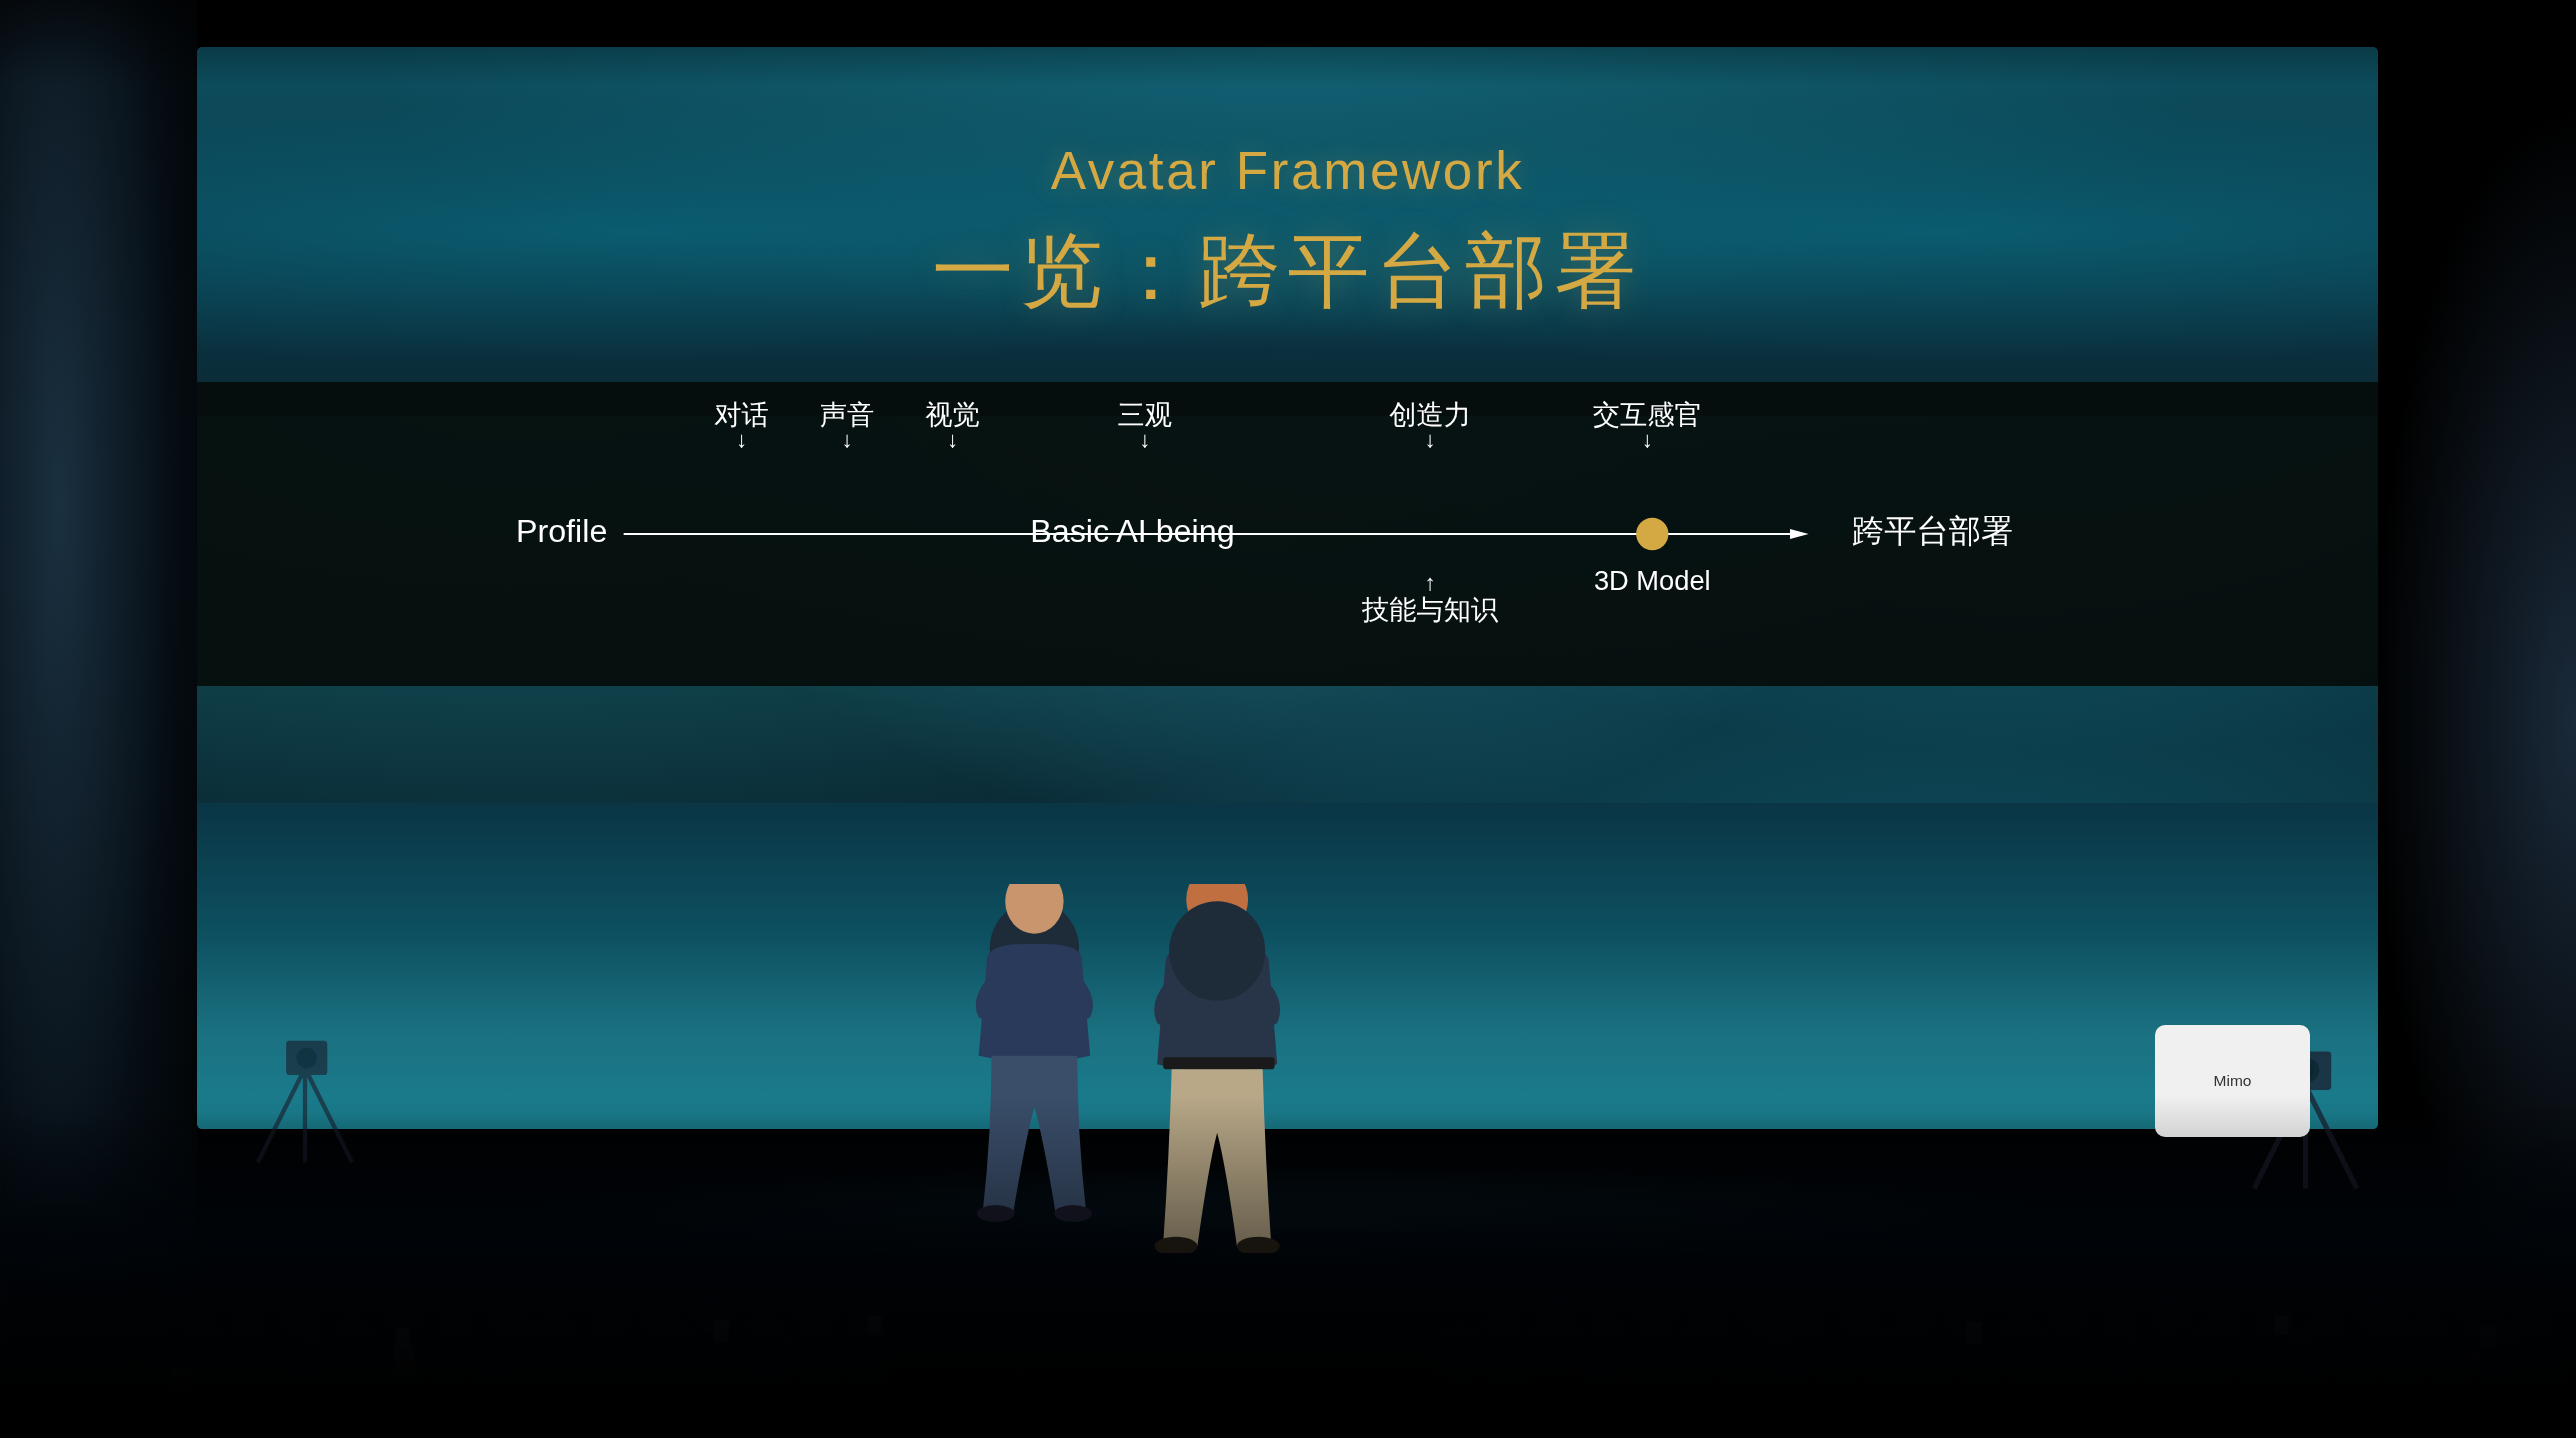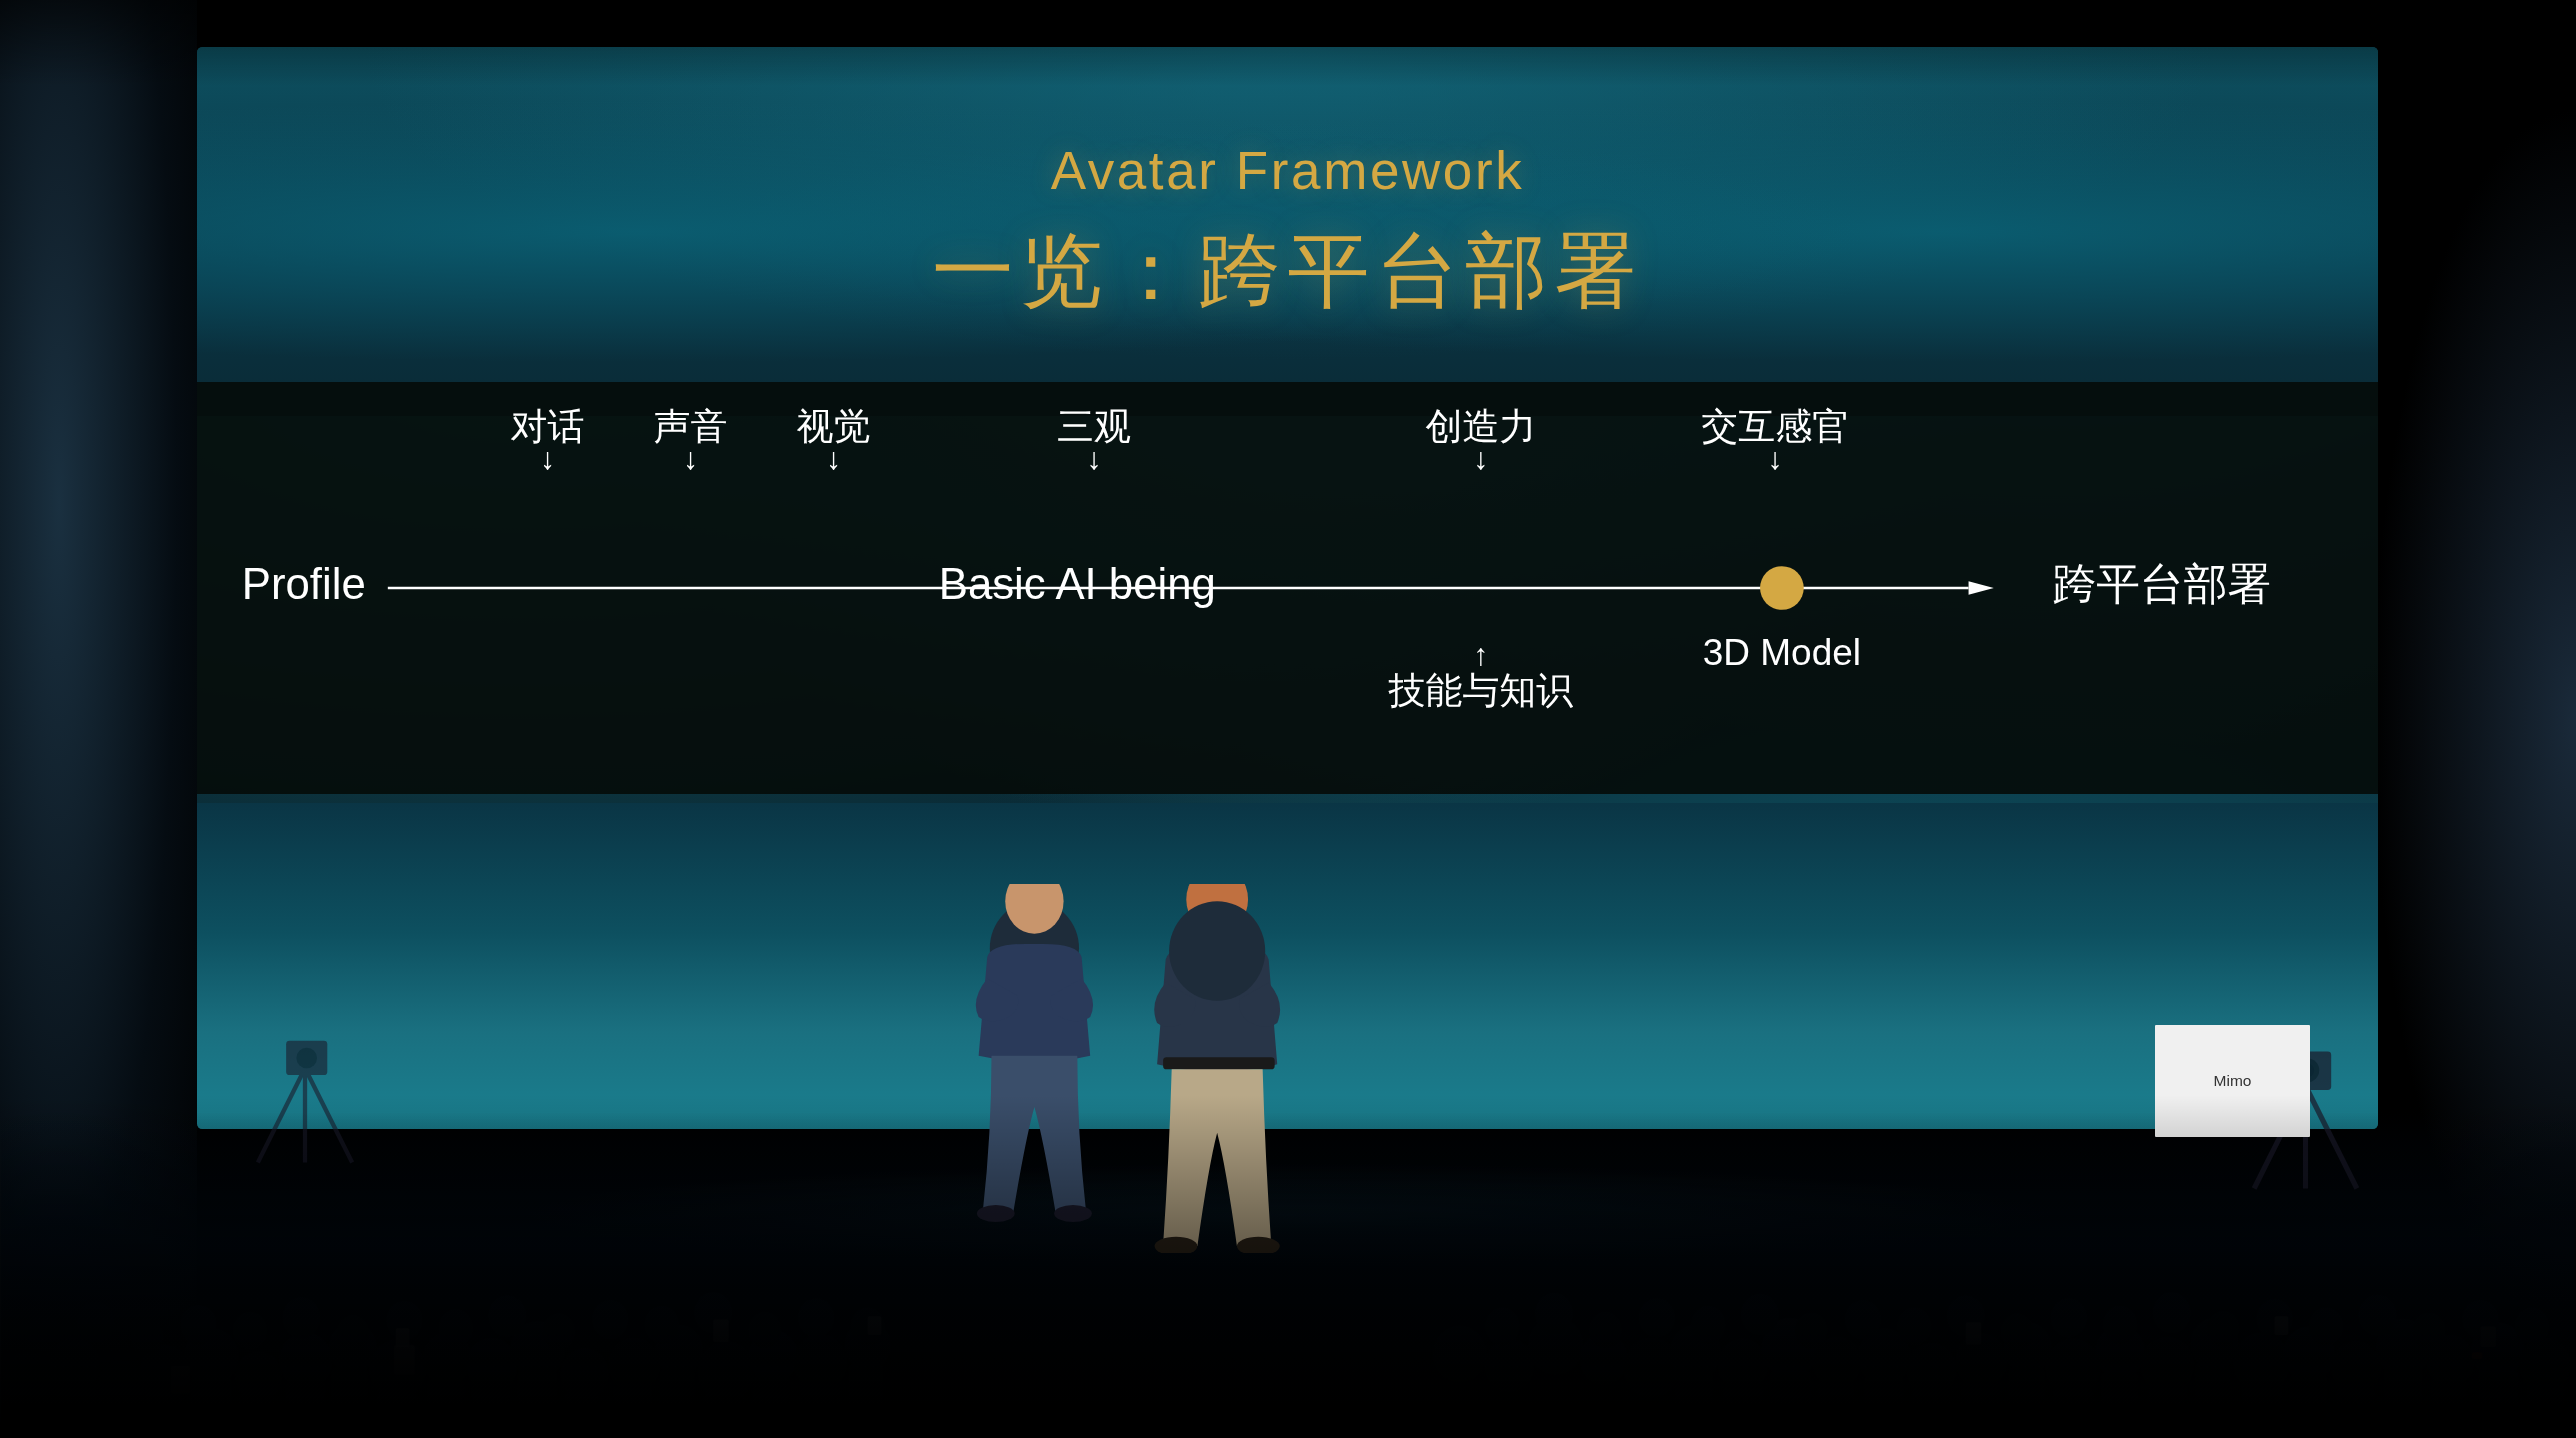--- a/index.html
+++ b/index.html
@@ -79,21 +79,21 @@
       font-weight: 500;
       letter-spacing: 6.9px;
       text-shadow: 0 0 34px rgba(212, 168, 67, 0.3);
     }
 
     
     .diagram-area {
       position: absolute;
       left: 0; right: 0;
       top: 335px;
-      height: 412px;
+      height: 304px;
       background: rgba(5, 12, 10, 0.92);
     }
 
     
     .stage-area {
       position: absolute;
       bottom: 0;
       left: 0;
       right: 0;
       height: 618px;
@@ -111,21 +111,21 @@
     }
 
     
     .small-display {
       position: absolute;
       bottom: 301px;
       right: 266px;
       width: 155px;
       height: 112px;
       background: #f0f0f0;
-      border-radius: 1px;
+      border-radius: 10px;
       z-index: 8;
       display: flex;
       align-items: center;
       justify-content: center;
       font-size: 15.5px;
       color: #333;
     }
 
     
     .stage-floor {

